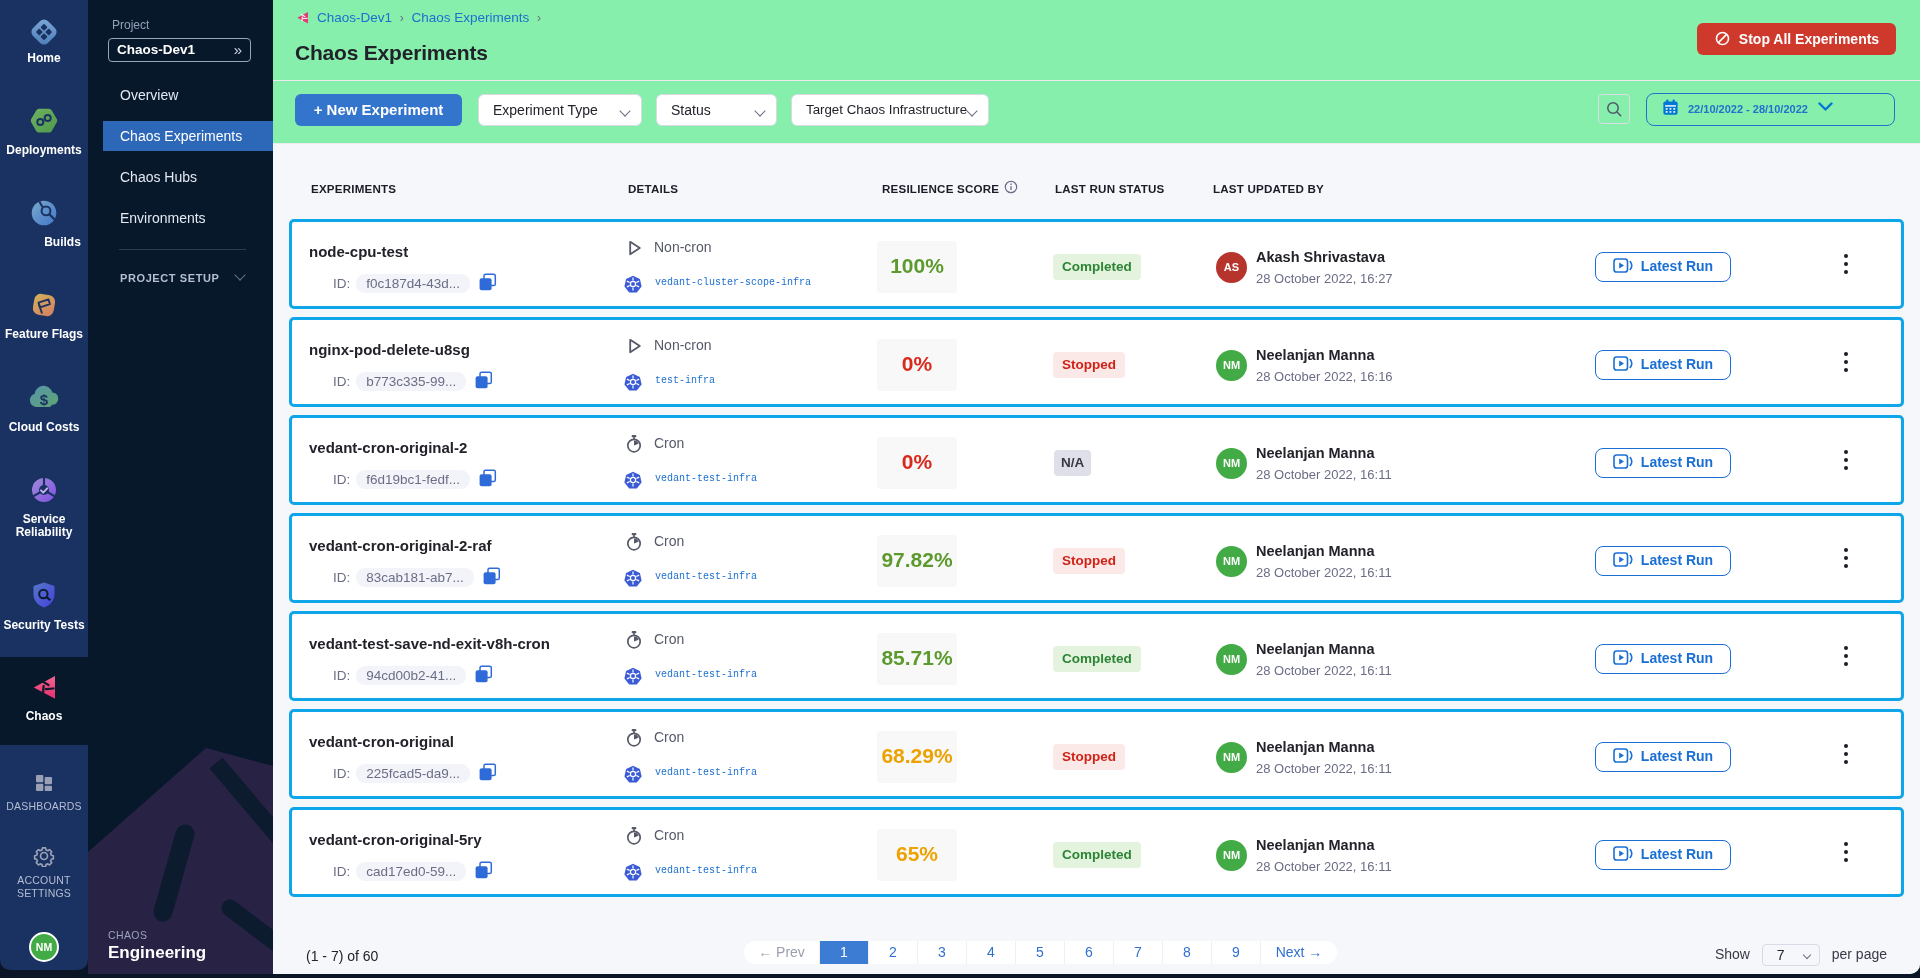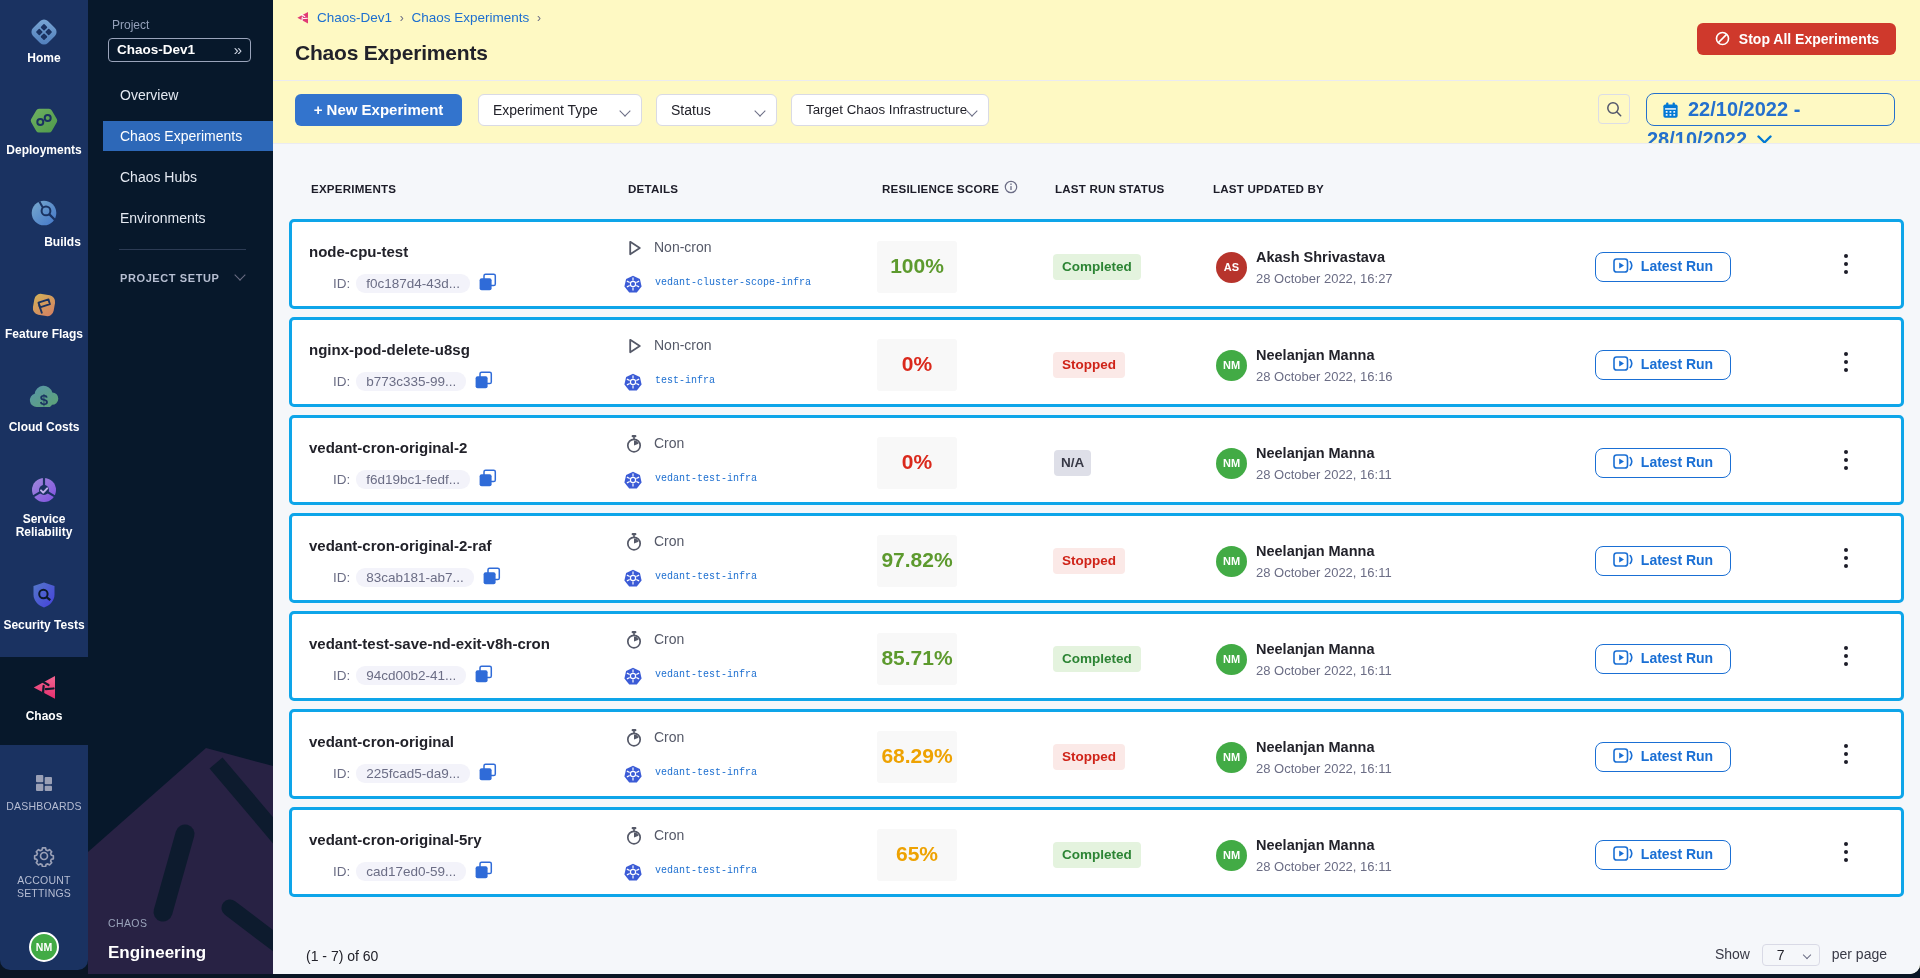--- a/index.html
+++ b/index.html
@@ -17,33 +17,33 @@
 .projlabel { position:absolute; left:24px; top:18px; font-size:12px; color:#94a0b9; }
 .projselect { position:absolute; left:20px; top:38px; width:143px; height:24px; border:1px solid #9aa4bb; border-radius:4px; color:#fff; font-size:13.5px; font-weight:bold; line-height:22px; padding-left:8px; }
 .projselect .dbl { position:absolute; right:8px; top:0; font-weight:normal; font-size:15px; color:#cfd6e4; }
 .navitem { position:absolute; left:15px; width:170px; height:30px; line-height:30px; color:#e4e9f2; font-size:14px; padding-left:17px; }
 .navitem.act { background:#2d68b8; color:#fff; }
 .navdiv { position:absolute; left:31px; width:127px; border-top:1px solid #2c3b54; }
 .psetup { position:absolute; left:32px; top:272px; font-size:11px; font-weight:bold; letter-spacing:.6px; color:#b7bfd2; }
 .psetup .chev { position:absolute; left:116px; top:-3px; }
 .bottombrand { position:absolute; left:20px; bottom:11px; }
 .bottombrand .b1 { font-size:10.5px; color:#9aa4bb; letter-spacing:.4px; }
-.bottombrand .b2 { font-size:17px; font-weight:bold; color:#fff; margin-top:14px; }
-
-.main { position:absolute; left:273px; top:0; width:1647px; height:974px; background:#fef9c3; border-radius:0 0 10px 0; overflow:hidden; z-index:3; }
+.bottombrand .b2 { font-size:17px; font-weight:bold; color:#fff; margin-top:2px; }
+
+.main { position:absolute; left:273px; top:0; width:1647px; height:974px; background:#86efac; border-radius:0 0 10px 0; overflow:hidden; z-index:3; }
 .crumb { position:absolute; left:22px; top:10px; font-size:13.5px; color:#1d6fd0; }
 .crumb .sep { color:#6b6d85; margin:0 4px; font-size:12px; }
 .pagetitle { position:absolute; left:22px; top:41px; font-size:21px; font-weight:bold; color:#22222a; letter-spacing:-0.2px; }
 .stopbtn { position:absolute; right:24px; top:23px; width:199px; height:32px; background:#cf392c; border-radius:6px; color:#fff; font-size:14px; font-weight:bold; text-align:center; line-height:32px; }
 .hr1 { position:absolute; left:0; top:80px; width:100%; border-top:1px solid #ebebf1; }
 .newexp { position:absolute; left:22px; top:94px; width:167px; height:32px; background:#3374cd; border-radius:6px; color:#fff; font-size:15px; font-weight:bold; text-align:center; line-height:31px; }
 .filter { position:absolute; top:94px; height:32px; border:1px solid #d9dae5; border-radius:6px; background:#fff; font-size:14px; color:#22222a; line-height:30px; padding-left:14px; }
 .filter .fchev { position:absolute; right:12px; top:12px; line-height:0; }
 .searchbtn { position:absolute; top:94px; left:1325px; width:32px; height:30px; border:1px solid #dcdde6; border-radius:4px; }
-.datebox { position:absolute; top:93px; right:25px; width:249px; height:33px; border:1.5px solid #2470cd; border-radius:8px; color:#2470cd; font-size:20px; font-weight:bold; line-height:30px; }
+.datebox { position:absolute; top:93px; right:25px; width:249px; height:33px; border:1.5px solid #2470cd; border-radius:8px; color:#2470cd; font-size:11px; font-weight:bold; line-height:30px; }
 .hr2 { position:absolute; left:0; top:143px; width:100%; border-top:1px solid #ebebf1; }
 .tablearea { position:absolute; left:0; top:144px; width:100%; height:830px; background:#f5f7fa; }
 .thead { position:absolute; top:38px; font-size:11.6px; font-weight:bold; color:#1c1c28; letter-spacing:.2px; }
 .card { position:absolute; left:16px; width:1615px; height:90px; background:#fff; border:3px solid #0ea5e9; border-radius:5px; }
 .cname { position:absolute; left:17px; top:21px; font-size:15px; font-weight:bold; color:#22222a; }
 .cid { position:absolute; left:17px; top:51px; font-size:13.5px; color:#6b6d85;margin-left:24px; }
 .cid .idpill { display:inline-block; background:#f3f3fa; border-radius:9px; padding:2px 10px; margin-left:6px; color:#6b6d85; }
 .dline1 { position:absolute; left:331px; top:15px; width:260px; height:22px; color:#555968; font-size:14px; }
 .dline2 { position:absolute; left:331px; top:53px; width:300px; height:22px; color:#1d6fd0; font-size:10px;font-family:Liberation Mono, monospace; }
 .dline1 svg, .dline2 svg { position:absolute; left:0; top:0; }
@@ -442,20 +442,33 @@
               <path d="M17.2 5.6 A6.2 6.2 0 0 1 17.2 13.4" fill="none" stroke="#1a6fd4" stroke-width="1.6" stroke-linecap="round"></path>
             </svg>Latest Run</div>
   <div class="kebab">
             <i></i>
             <i></i>
             <i></i>
           </div>
 </div>
     </div>
     <div class="counttext">(1 - 7) of 60</div>
+    <div class="pager">
+      <div class="pcell prev">← Prev</div>
+      <div class="pcell on">1</div>
+      <div class="pcell">2</div>
+      <div class="pcell">3</div>
+      <div class="pcell">4</div>
+      <div class="pcell">5</div>
+      <div class="pcell">6</div>
+      <div class="pcell">7</div>
+      <div class="pcell">8</div>
+      <div class="pcell">9</div>
+      <div class="pcell next">Next →</div>
+    </div>
     <div class="showwrap">Show <span class="showsel">7<span class="chevron" style="position:absolute;right:9px;top:7px;width:6px;height:6px;border-width:1.5px;"></span></span> per page</div>
   </div>
 
   <div class="nav2">
     <svg class="deco1" width="185" height="978" viewBox="0 0 185 978" style="position:absolute;left:0;top:0;width:185px;height:978px;">
 <polygon points="0,852 118,748 185,766 185,978 0,978" fill="#282244"></polygon>
 <g stroke="#0d1b2e" fill="none">
 <path d="M128 763 L200 848" stroke-width="17"></path>
 <path d="M97 834 L75 912" stroke-width="19" stroke-linecap="round"></path>
 <path d="M142 908 L200 952" stroke-width="17" stroke-linecap="round"></path>

